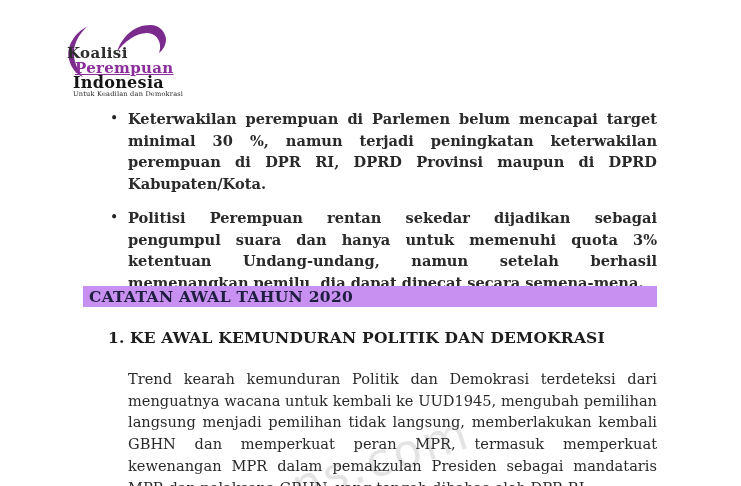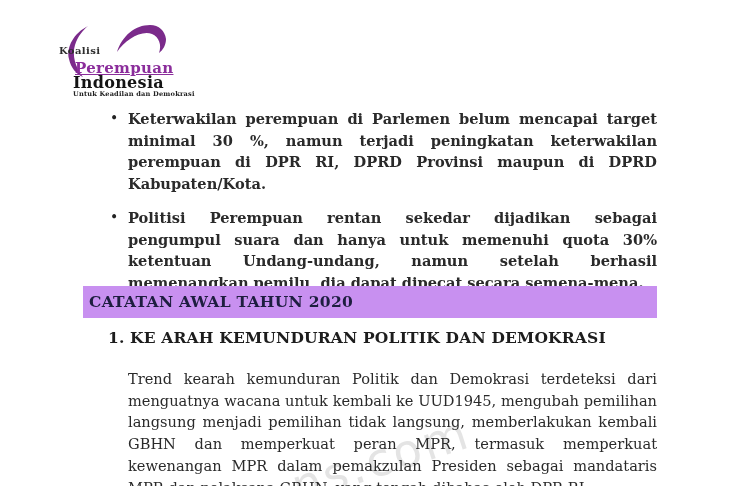--- a/index.html
+++ b/index.html
@@ -9,33 +9,33 @@
     background:#ffffff;
     overflow:hidden;
     font-family:"DejaVu Serif", serif;
     color:#2a2a2a;
   }
 
   
   .logo{position:absolute;left:55px;top:10px;width:130px;height:92px;}
   .logo svg{position:absolute;left:0;top:0;}
   .logo-line{position:absolute;font-weight:bold;white-space:nowrap;line-height:1;}
-  .logo-koalisi{left:4px;top:36px;font-size:10px;color:#2d2d2d;letter-spacing:.4px;}
+  .logo-koalisi{left:12px;top:36px;font-size:15px;color:#2d2d2d;letter-spacing:.4px;}
   .logo-perempuan{left:20px;top:51px;font-size:15px;color:#8b2d9b;letter-spacing:.3px;text-decoration:underline;}
   .logo-indonesia{left:18px;top:65px;font-size:16px;color:#141414;letter-spacing:.3px;}
-  .logo-tagline{left:18px;top:81px;font-size:6.6px;color:#222;font-weight:bold;letter-spacing:.2px;}
+  .logo-tagline{left:18px;top:81px;font-size:6.6px;color:#222;font-weight:normal;letter-spacing:.2px;}
 
   
   .bullets{position:absolute;left:110px;top:108px;width:547px;margin:0;padding:0;list-style:none;}
   .bullets li{display:flex;margin:0 0 12px 0;}
   .bullet-marker{width:18px;flex:0 0 18px;font-size:14px;line-height:21.7px;color:#222;}
   .bullet-text{flex:1;font-size:14.6px;line-height:21.7px;text-align:justify;color:#2a2a2a;font-weight:bold;}
 
   .section-bar{
-    position:absolute;left:83px;top:286px;width:574px;height:32px;
+    position:absolute;left:83px;top:286px;width:574px;height:21px;
     background:#c890f0;
     display:flex;align-items:center;
   }
   .section-bar span{
     padding-left:6px;font-size:15.5px;font-weight:bold;color:#1e1e40;
     letter-spacing:.3px;white-space:nowrap;line-height:1;
   }
 
   .numbered-heading{
     position:absolute;left:108px;top:328px;width:549px;
@@ -77,28 +77,28 @@
     <div class="logo-line logo-tagline">Untuk Keadilan dan Demokrasi</div>
   </div>
 
   <ul class="bullets">
     <li>
       <span class="bullet-marker">•</span>
       <span class="bullet-text">Keterwakilan perempuan di Parlemen belum mencapai target minimal 30 %, namun terjadi peningkatan keterwakilan perempuan di DPR RI, DPRD Provinsi maupun di DPRD Kabupaten/Kota.</span>
     </li>
     <li>
       <span class="bullet-marker">•</span>
-      <span class="bullet-text">Politisi Perempuan rentan sekedar dijadikan sebagai pengumpul suara dan hanya untuk memenuhi quota 30% ketentuan Undang-undang, namun setelah berhasil memenangkan pemilu, dia dapat dipecat secara semena-mena.</span>
+      <span class="bullet-text">Politisi Perempuan rentan sekedar dijadikan sebagai pengumpul suara dan hanya untuk memenuhi quota 3% ketentuan Undang-undang, namun setelah berhasil memenangkan pemilu, dia dapat dipecat secara semena-mena.</span>
     </li>
   </ul>
 
   <div class="section-bar">
     <span>CATATAN AWAL TAHUN 2020</span>
   </div>
 
   <div class="numbered-heading">
     <span class="num">1.</span>
-    <span>KE ARAH KEMUNDURAN POLITIK DAN DEMOKRASI</span>
+    <span>KE AWAL KEMUNDURAN POLITIK DAN DEMOKRASI</span>
   </div>
 
   <div class="body-paragraph">Trend kearah kemunduran Politik dan Demokrasi terdeteksi dari menguatnya wacana untuk kembali ke UUD1945, mengubah pemilihan langsung menjadi pemilihan tidak langsung, memberlakukan kembali GBHN dan memperkuat peran MPR, termasuk memperkuat kewenangan MPR dalam pemakzulan Presiden sebagai mandataris MPR dan pelaksana GBHN, yang tengah dibahas oleh DPR RI.</div>
 
 </div>
 
 </body></html>

